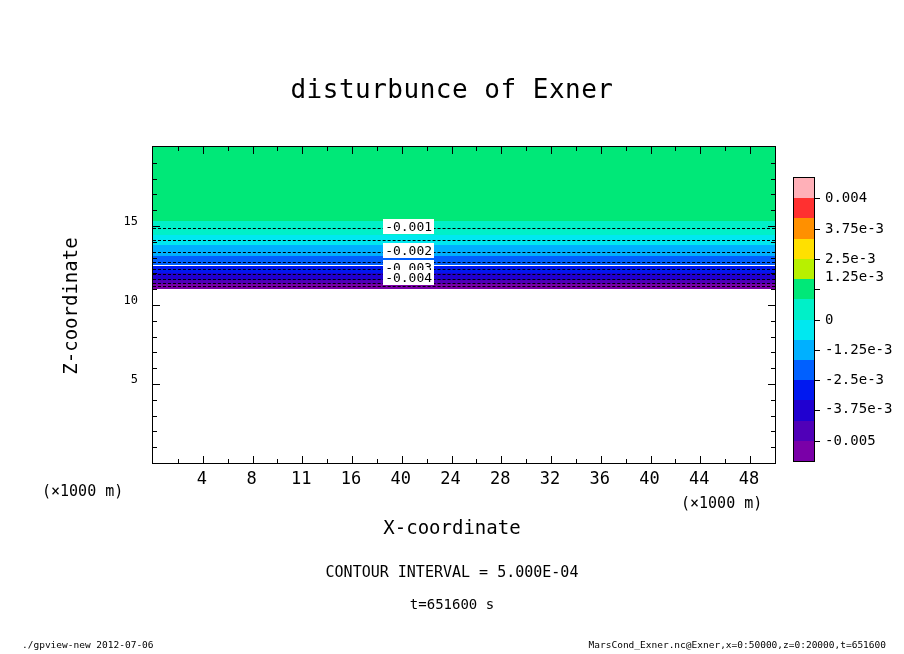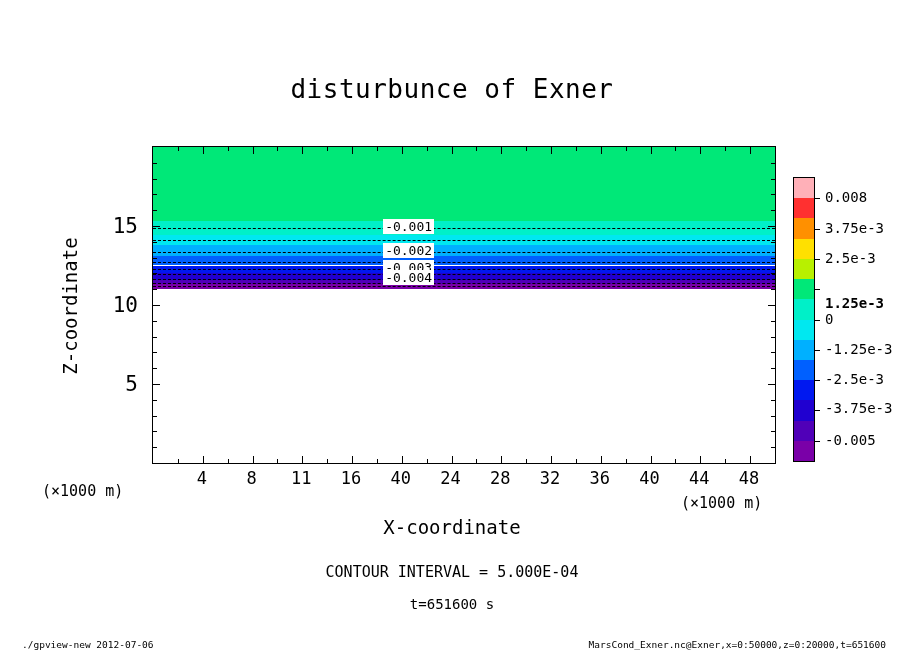--- a/index.html
+++ b/index.html
@@ -28,21 +28,21 @@
   }
   
   .tickb{position:absolute;bottom:0;width:1px;height:7px;background:#000;}
   .tickt{position:absolute;top:0;width:1px;height:7px;background:#000;}
   .tickl{position:absolute;left:0;height:1px;width:7px;background:#000;}
   .tickr{position:absolute;right:0;height:1px;width:7px;background:#000;}
   .tickl.minor,.tickr.minor{width:4px;}
   .tickb.minor,.tickt.minor{height:4px;}
   
   .xtl{position:absolute;top:468px;font-size:17px;text-align:center;width:40px;}
-  .ytl{position:absolute;left:104px;font-size:21px;text-align:right;width:34px;}
+  .ytl{position:absolute;left:104px;font-size:12px;text-align:right;width:34px;}
   #ylabel{
     left:-40px;top:295px;width:220px;text-align:center;
     font-size:19px;transform:rotate(-90deg);
   }
   #xlabel{left:0;top:516px;width:904px;text-align:center;font-size:19px;}
   #xunit-left{left:42px;top:482px;font-size:15px;}
   #xunit-right{left:681px;top:494px;font-size:15px;}
   #contour-interval{left:0;top:563px;width:904px;text-align:center;font-size:15px;}
   #timestamp{left:0;top:596px;width:904px;text-align:center;font-size:14px;}
   #footer-left{left:22px;top:639px;font-size:9.5px;}
@@ -218,27 +218,27 @@
     <div class="cell" style="top: 121.286px; height: 20.8143px; background: rgb(0, 240, 200);"></div>
     <div class="cell" style="top: 141.5px; height: 20.8143px; background: rgb(0, 232, 240);"></div>
     <div class="cell" style="top: 161.714px; height: 20.8143px; background: rgb(0, 176, 255);"></div>
     <div class="cell" style="top: 181.929px; height: 20.8143px; background: rgb(0, 96, 255);"></div>
     <div class="cell" style="top: 202.143px; height: 20.8143px; background: rgb(0, 24, 240);"></div>
     <div class="cell" style="top: 222.357px; height: 20.8143px; background: rgb(32, 0, 208);"></div>
     <div class="cell" style="top: 242.571px; height: 20.8143px; background: rgb(80, 0, 184);"></div>
     <div class="cell" style="top: 262.786px; height: 20.8143px; background: rgb(122, 0, 168);"></div>
   </div>
 <div class="abs" id="cbarticks">
-    <div class="cbl" style="top: 19.2143px;">0.008</div>
+    <div class="cbl" style="top: 19.2143px;">0.004</div>
     <div class="cbtick" style="top: 28.2143px;"></div>
     <div class="cbl" style="top: 49.5357px;">3.75e-3</div>
     <div class="cbtick" style="top: 58.5357px;"></div>
     <div class="cbl" style="top: 79.8571px;">2.5e-3</div>
     <div class="cbtick" style="top: 88.8571px;"></div>
-    <div class="cbl" style="top: 125px; font-weight: bold;">1.25e-3</div>
+    <div class="cbl" style="top: 98px;">1.25e-3</div>
     <div class="cbtick" style="top: 119.179px;"></div>
     <div class="cbl" style="top: 140.5px;">0</div>
     <div class="cbtick" style="top: 149.5px;"></div>
     <div class="cbl" style="top: 170.821px;">-1.25e-3</div>
     <div class="cbtick" style="top: 179.821px;"></div>
     <div class="cbl" style="top: 201.143px;">-2.5e-3</div>
     <div class="cbtick" style="top: 210.143px;"></div>
     <div class="cbl" style="top: 230px;">-3.75e-3</div>
     <div class="cbtick" style="top: 240.464px;"></div>
     <div class="cbl" style="top: 261.786px;">-0.005</div>

